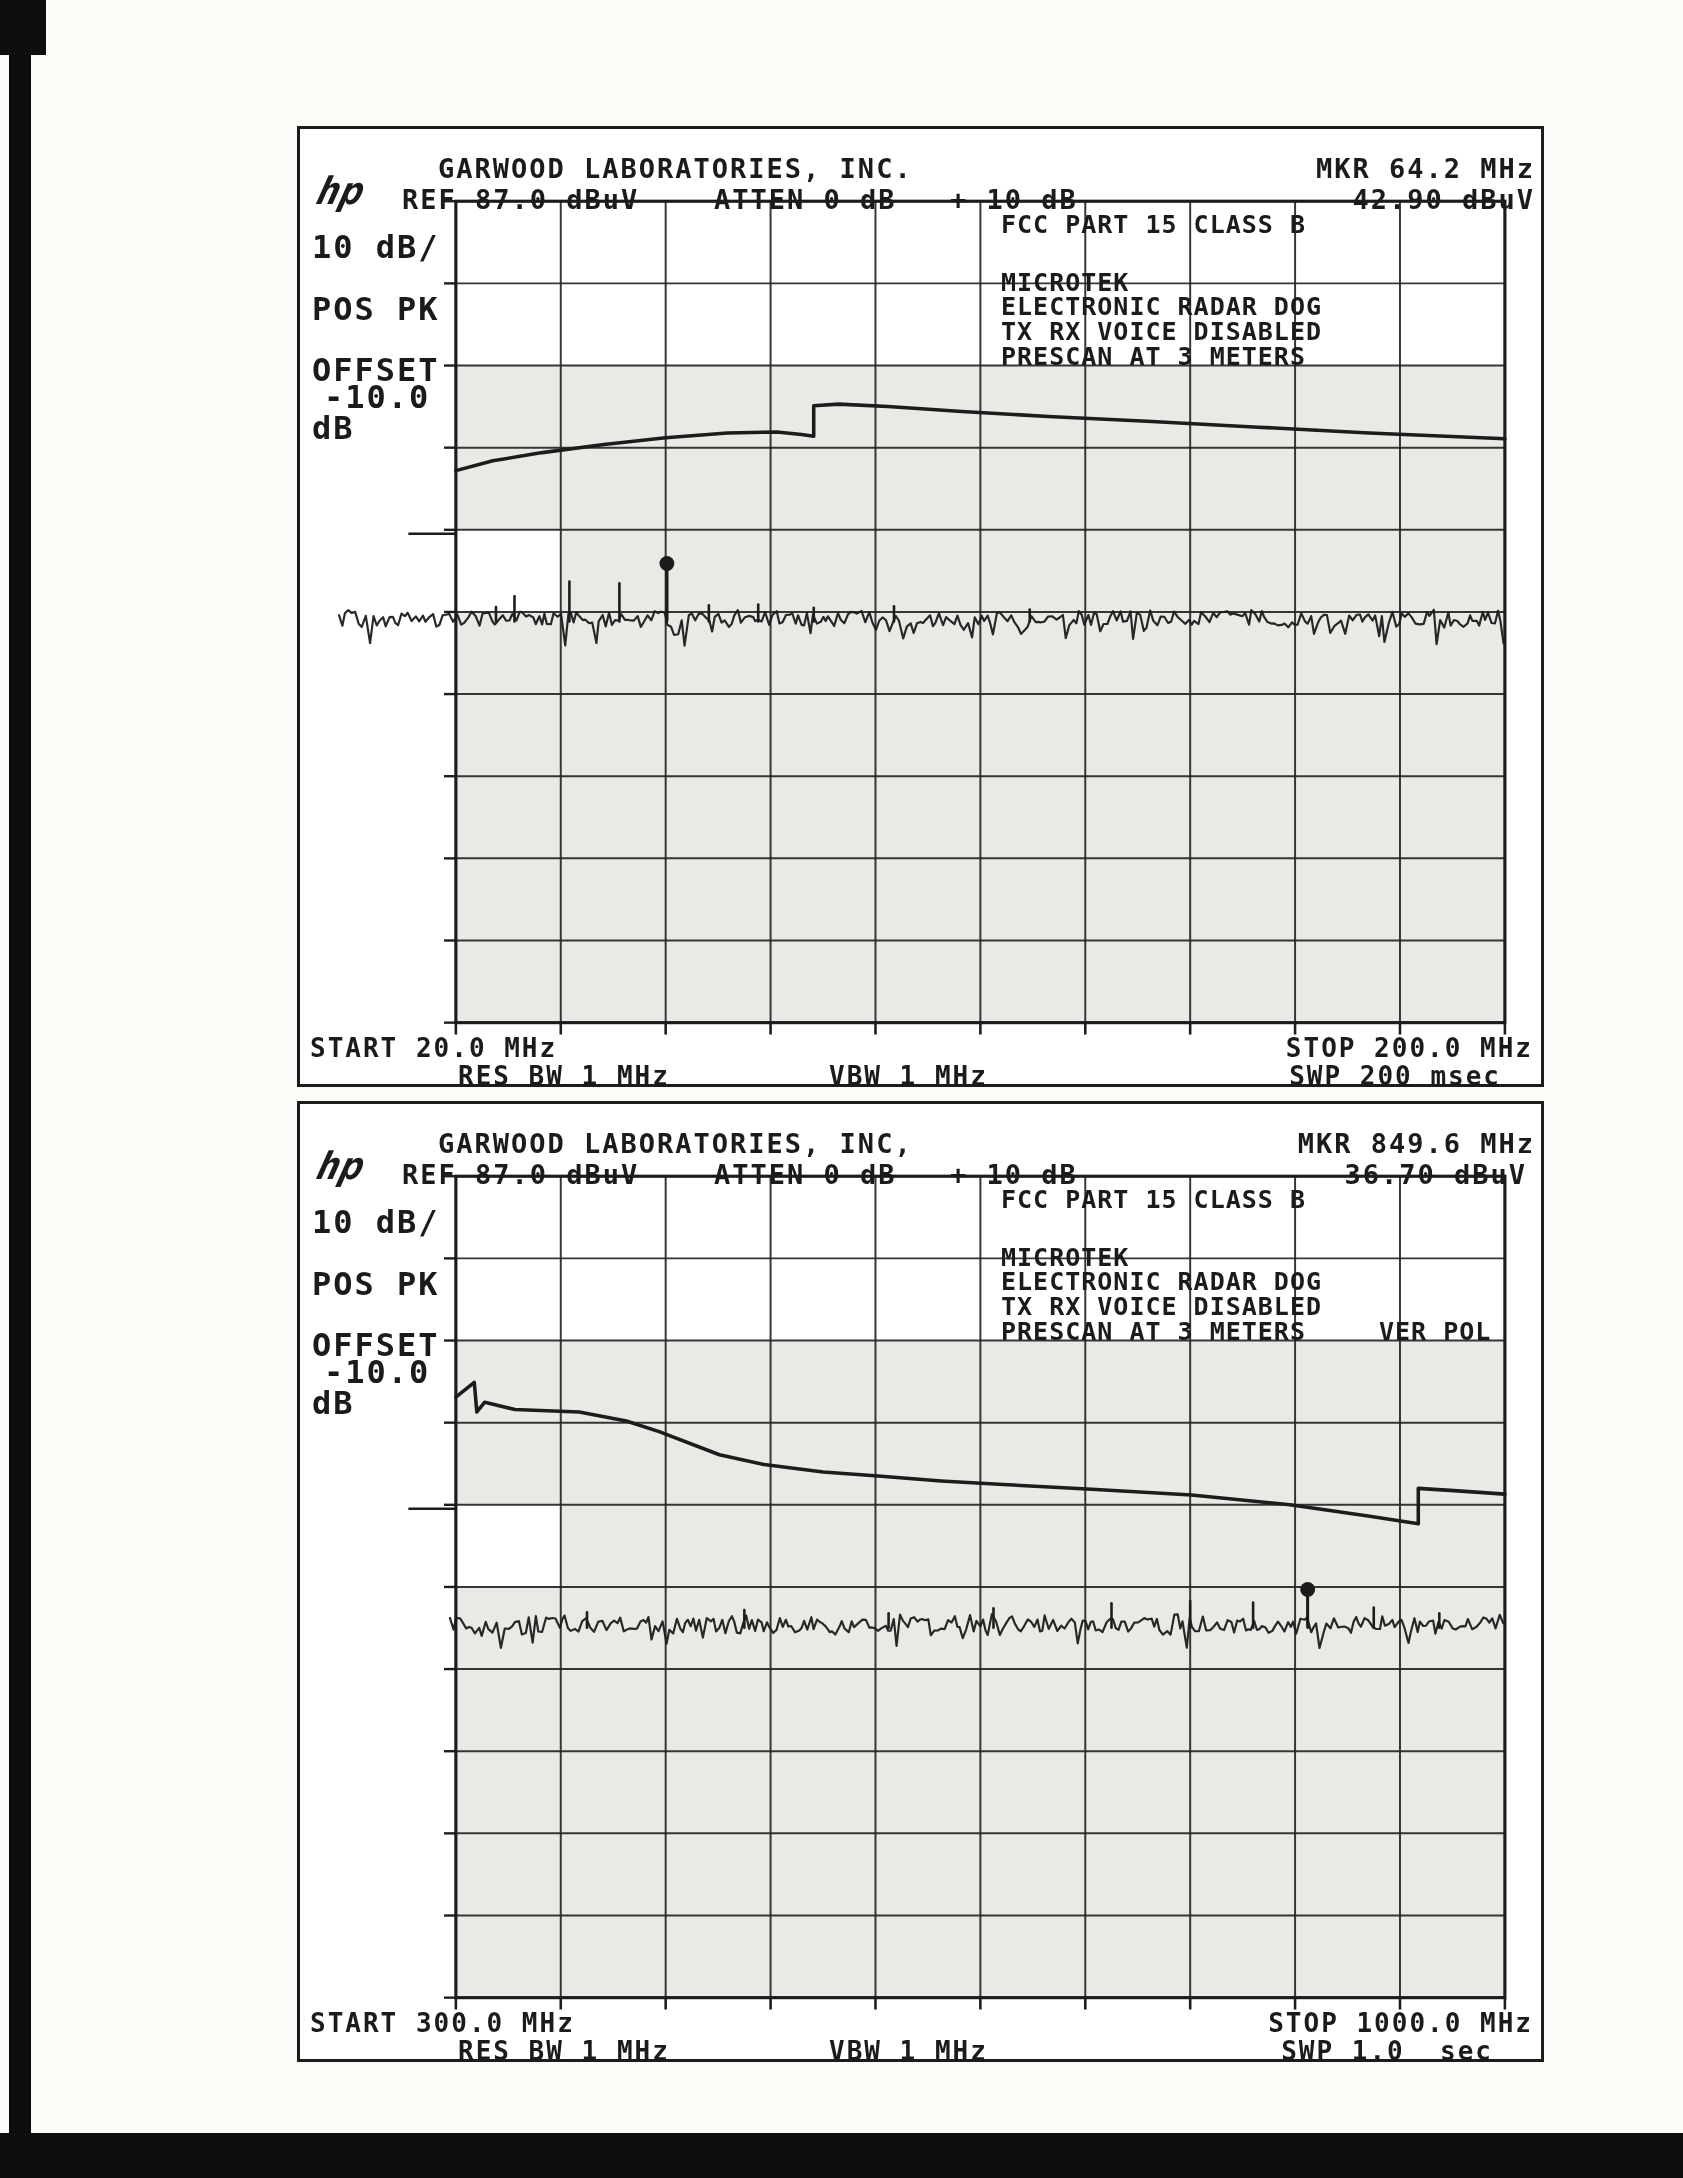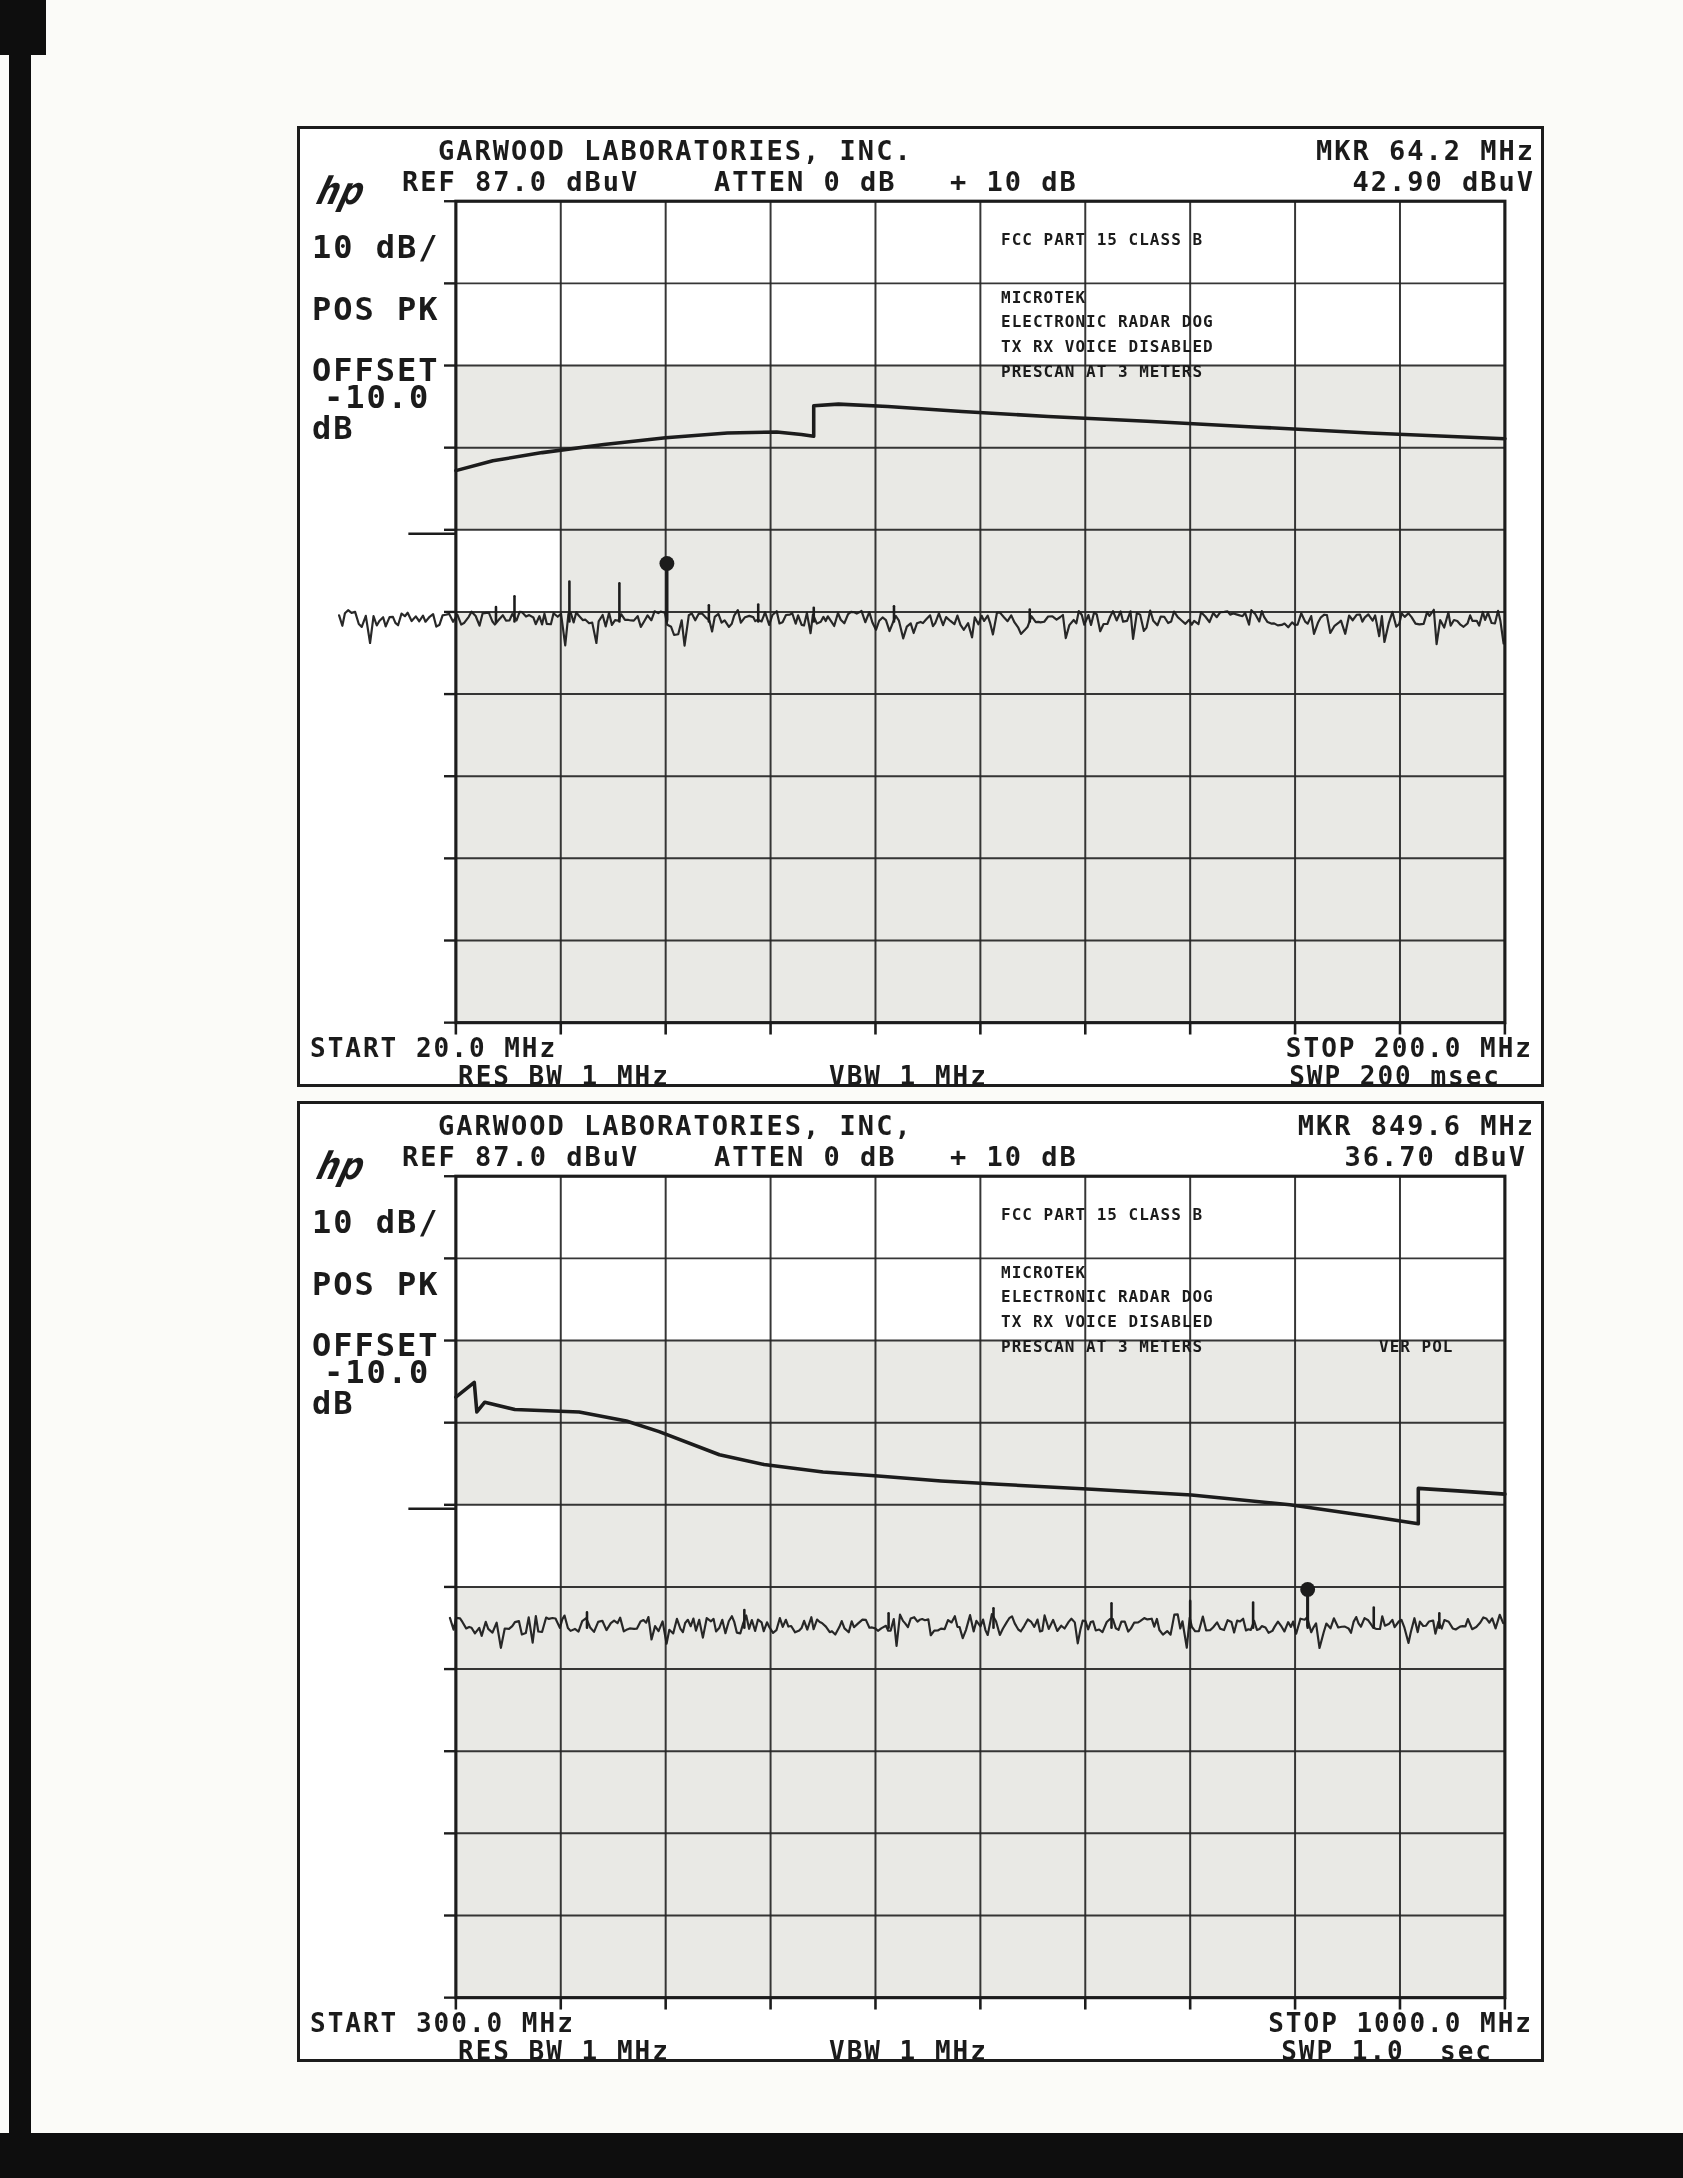--- a/index.html
+++ b/index.html
@@ -4,23 +4,23 @@
 <style>
   html,body{margin:0;padding:0;background:#e8e8e8;}
   .page{position:relative;width:1683px;height:2178px;background:#fbfbf8;overflow:hidden;
         font-family:"DejaVu Sans Mono",monospace;color:#1b1b1b;}
   .scan-left{position:absolute;left:9px;top:0;width:22px;height:2178px;background:#0e0e0e;}
   .scan-bottom{position:absolute;left:0;top:2133px;width:1683px;height:46px;background:#0e0e0e;}
   .scan-corner{position:absolute;left:0;top:0;width:46px;height:55px;background:#0e0e0e;}
   .plot{position:absolute;left:297px;width:1241px;height:955px;background:#ffffff;
         border:3px solid #1c1c1c;}
   .plot span{position:absolute;white-space:pre;font-weight:bold;}
-  .hdr{font-size:27px;letter-spacing:2px;}
+  .hdr{font-size:27px;letter-spacing:2px;margin-top:18px;}
   .lab{font-size:32px;letter-spacing:2px;}
-  .fcc{font-size:16px;letter-spacing:1px;margin-top:20px;}
+  .fcc{font-size:25px;letter-spacing:1px;}
   .ftr{font-size:26px;letter-spacing:2px;}
   .hp-logo{position:absolute;left:18px;top:40px;font-weight:bold;font-style:italic;
            font-size:38px;letter-spacing:0;transform:skewX(-14deg);}
   svg.grid{position:absolute;left:0;top:0;}
 </style>
 </head>
 <body>
 
 <div class="page">
   <div class="scan-left"></div>

